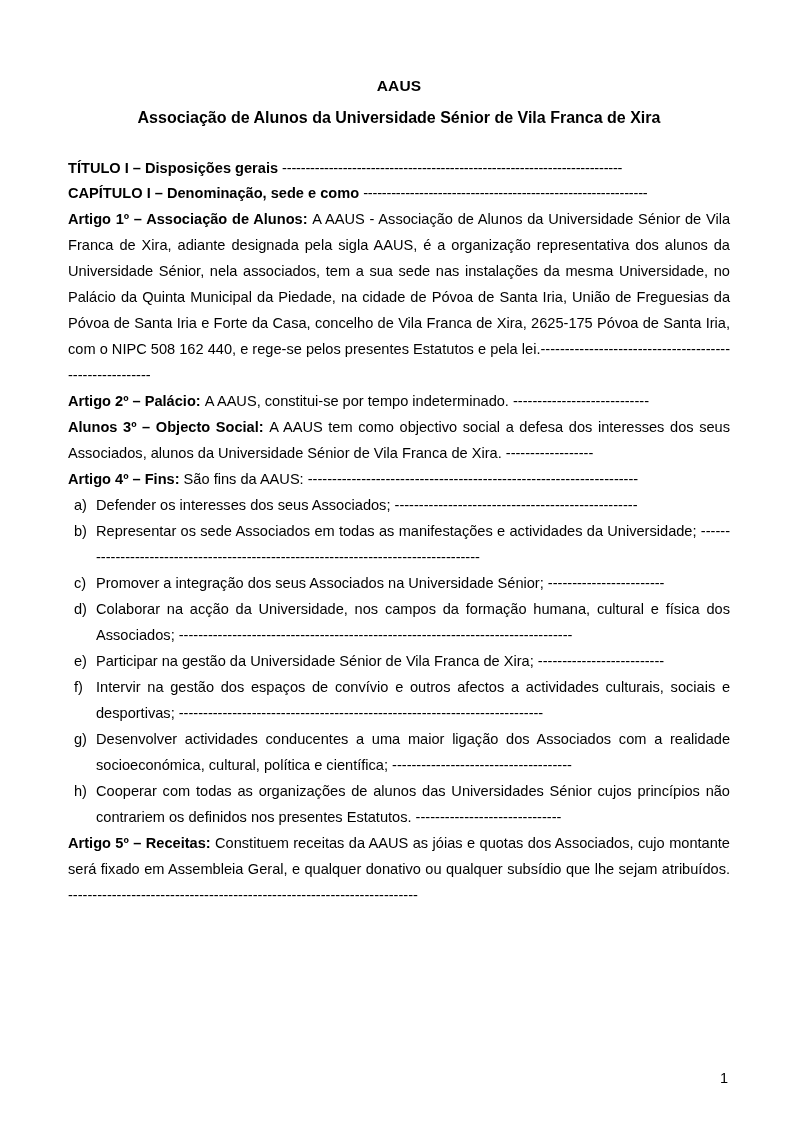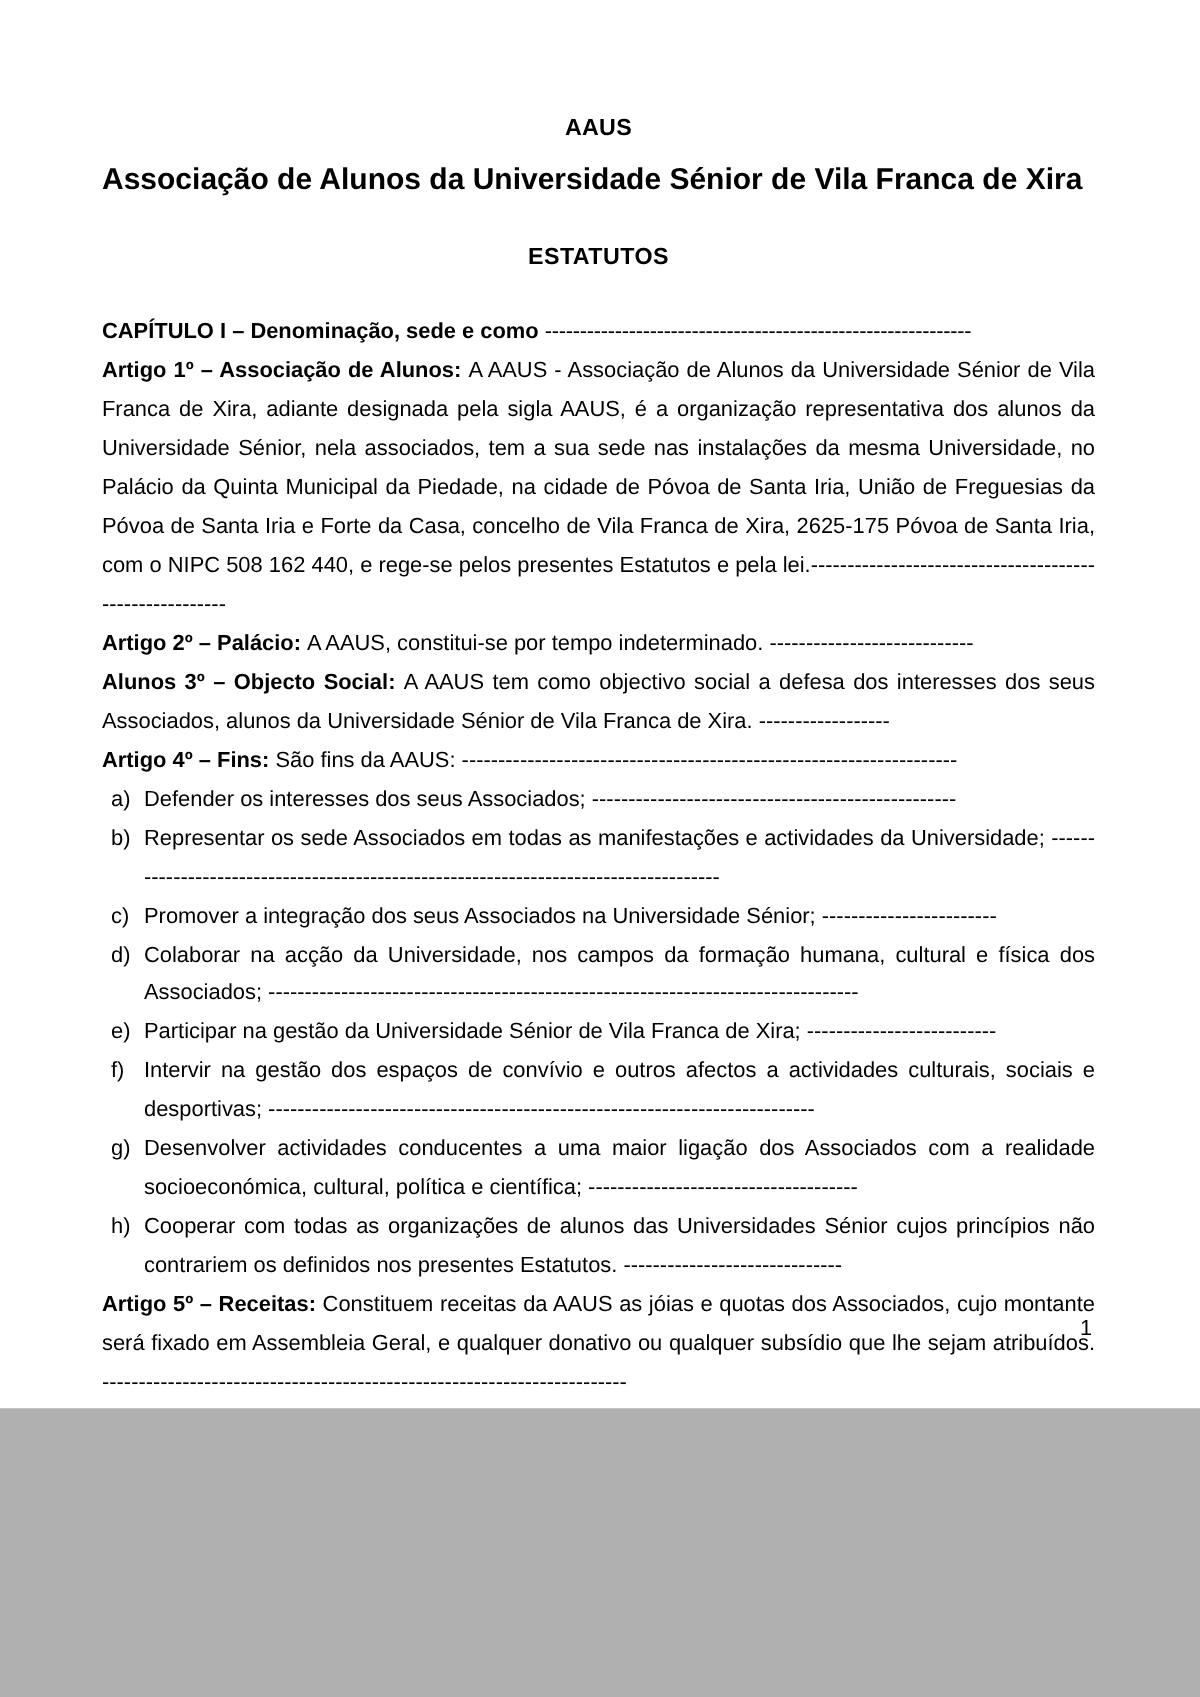--- a/index.html
+++ b/index.html
@@ -2,41 +2,42 @@
 <html lang="pt"><head>
 <meta charset="utf-8">
 <style>
   html, body {
     margin: 0;
     padding: 0;
     background: #b0b0b0;
   }
   .page {
     width: 800px;
-    height: 939px;
+    height: 1131px;
     background: #ffffff;
     margin: 0 auto;
     position: relative;
     box-sizing: border-box;
     padding: 62px 70px 40px 68px;
     font-family: "Liberation Sans", sans-serif;
     color: #000000;
     font-size: 15px;
     line-height: 1.0;
   }
   .doc-title {
     text-align: center;
     font-weight: bold;
     font-size: 15.5px;
     margin: 16px 0 0 0;
     letter-spacing: 0.2px;
   }
   .doc-subtitle {
+    text-align: center;
     font-weight: bold;
-    font-size: 20px;
+    font-size: 16px;
     margin: 16px 0 0 0;
   }
   .doc-heading {
     text-align: center;
     font-weight: bold;
     font-size: 15.5px;
     margin: 34px 0 0 0;
     letter-spacing: 0.3px;
   }
   .body-block {
@@ -82,24 +83,24 @@
   }
   .dots { letter-spacing: -0.2px; }
 </style>
 </head>
 <body>
 
 <div class="page">
 
   <div class="doc-title">AAUS</div>
   <div class="doc-subtitle">Associação de Alunos da Universidade Sénior de Vila Franca de Xira</div>
-  <div class="doc-heading">ESTATUTOS</div>
 
   <div class="body-block">
 
+    <p class="para"><span class="bold">TÍTULO I – Disposições gerais </span><span class="dots">-------------------------------------------------------------------------</span></p>
 
     <p class="para"><span class="bold">CAPÍTULO I – Denominação, sede e como </span><span class="dots">-------------------------------------------------------------</span></p>
 
     <p class="para"><span class="bold">Artigo 1º – Associação de Alunos: </span><span>A AAUS - Associação de Alunos da Universidade Sénior de Vila Franca de Xira, adiante designada pela sigla AAUS, é a organização representativa dos alunos da Universidade Sénior, nela associados, tem a sua sede nas instalações da mesma Universidade, no Palácio da Quinta Municipal da Piedade, na cidade de Póvoa de Santa Iria, União de Freguesias da Póvoa de Santa Iria e Forte da Casa, concelho de Vila Franca de Xira, 2625-175 Póvoa de Santa Iria, com o NIPC 508 162 440, e rege-se pelos presentes Estatutos e pela lei.--------------------------------------------------------</span></p>
 
     <p class="para"><span class="bold">Artigo 2º – Palácio: </span><span>A AAUS, constitui-se por tempo indeterminado. ----------------------------</span></p>
 
     <p class="para"><span class="bold">Alunos 3º – Objecto Social: </span><span>A AAUS tem como objectivo social a defesa dos interesses dos seus Associados, alunos da Universidade Sénior de Vila Franca de Xira. ------------------</span></p>
 
     <p class="para"><span class="bold">Artigo 4º – Fins: </span><span>São fins da AAUS: --------------------------------------------------------------------</span></p>

